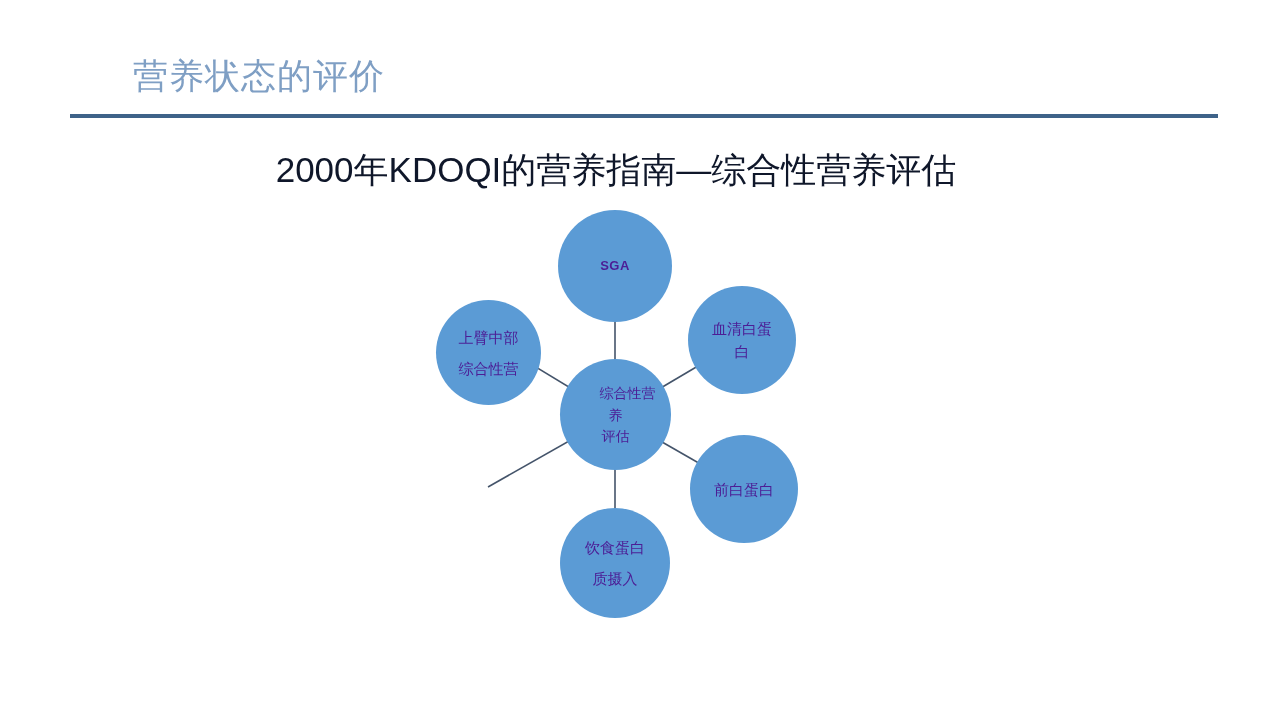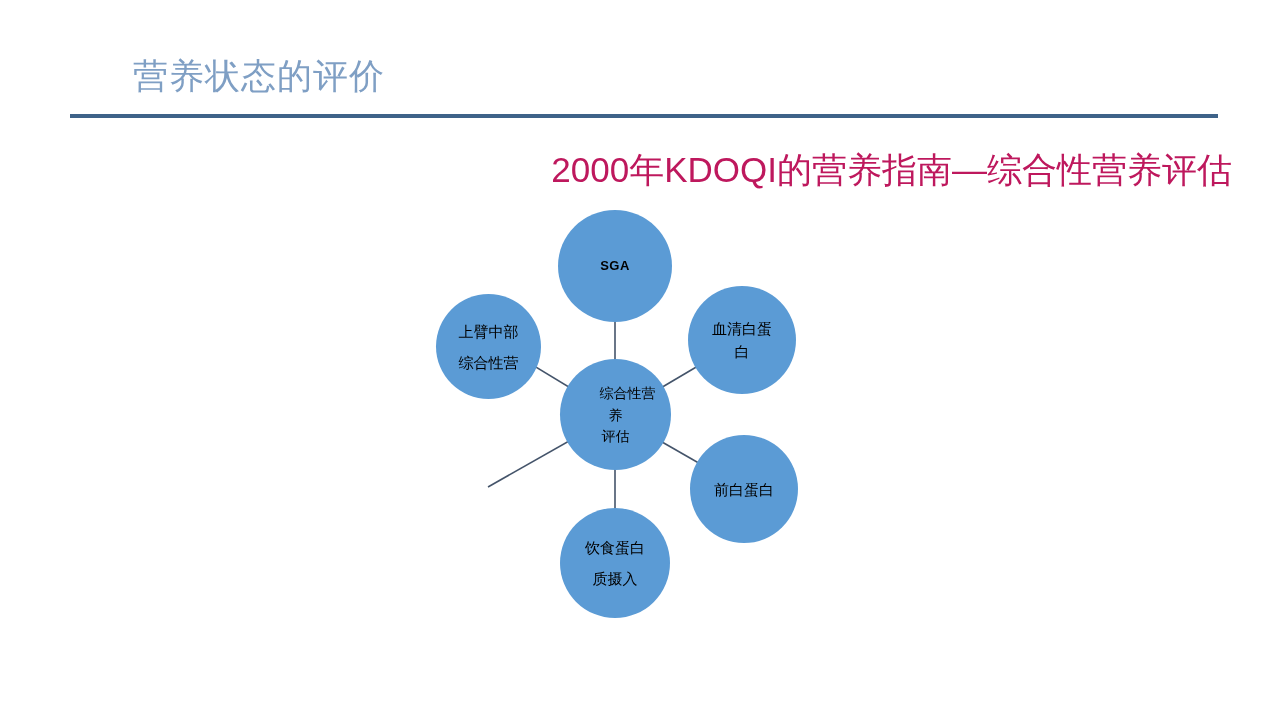--- a/index.html
+++ b/index.html
@@ -42,24 +42,24 @@
     height: 4px;
     background: #3e6389;
   }
 
   
   .main-title {
     position: absolute;
     left: 0;
     top: 146px;
     width: 1232px;
-    text-align: right;
+    text-align: center;
     font-size: 35px;
     line-height: 48px;
-    color: #be185d;
+    color: #0f172a;
     white-space: nowrap;
     font-weight: 400;
   }
 
   
   .diagram {
     position: absolute;
     left: 0;
     top: 0;
     width: 1280px;
@@ -75,21 +75,21 @@
 
   .node {
     position: absolute;
     box-sizing: border-box;
     border-radius: 50%;
     background: #5b9bd5;
     display: flex;
     flex-direction: column;
     align-items: center;
     justify-content: center;
-    color: #000000;
+    color: #4c1d95;
     text-align: center;
   }
 
   .node .line {
     display: block;
     white-space: nowrap;
   }
 
   
   .node-center {
@@ -152,21 +152,21 @@
     top: 435px;
     width: 105px;
     height: 105px;
     font-size: 15px;
     line-height: 31px;
   }
 
   
   .node-ul {
     left: 436px;
-    top: 294px;
+    top: 300px;
     width: 105px;
     height: 105px;
     font-size: 15px;
     line-height: 31px;
   }
 </style>
 </head>
 <body>
 
 <div class="slide">

